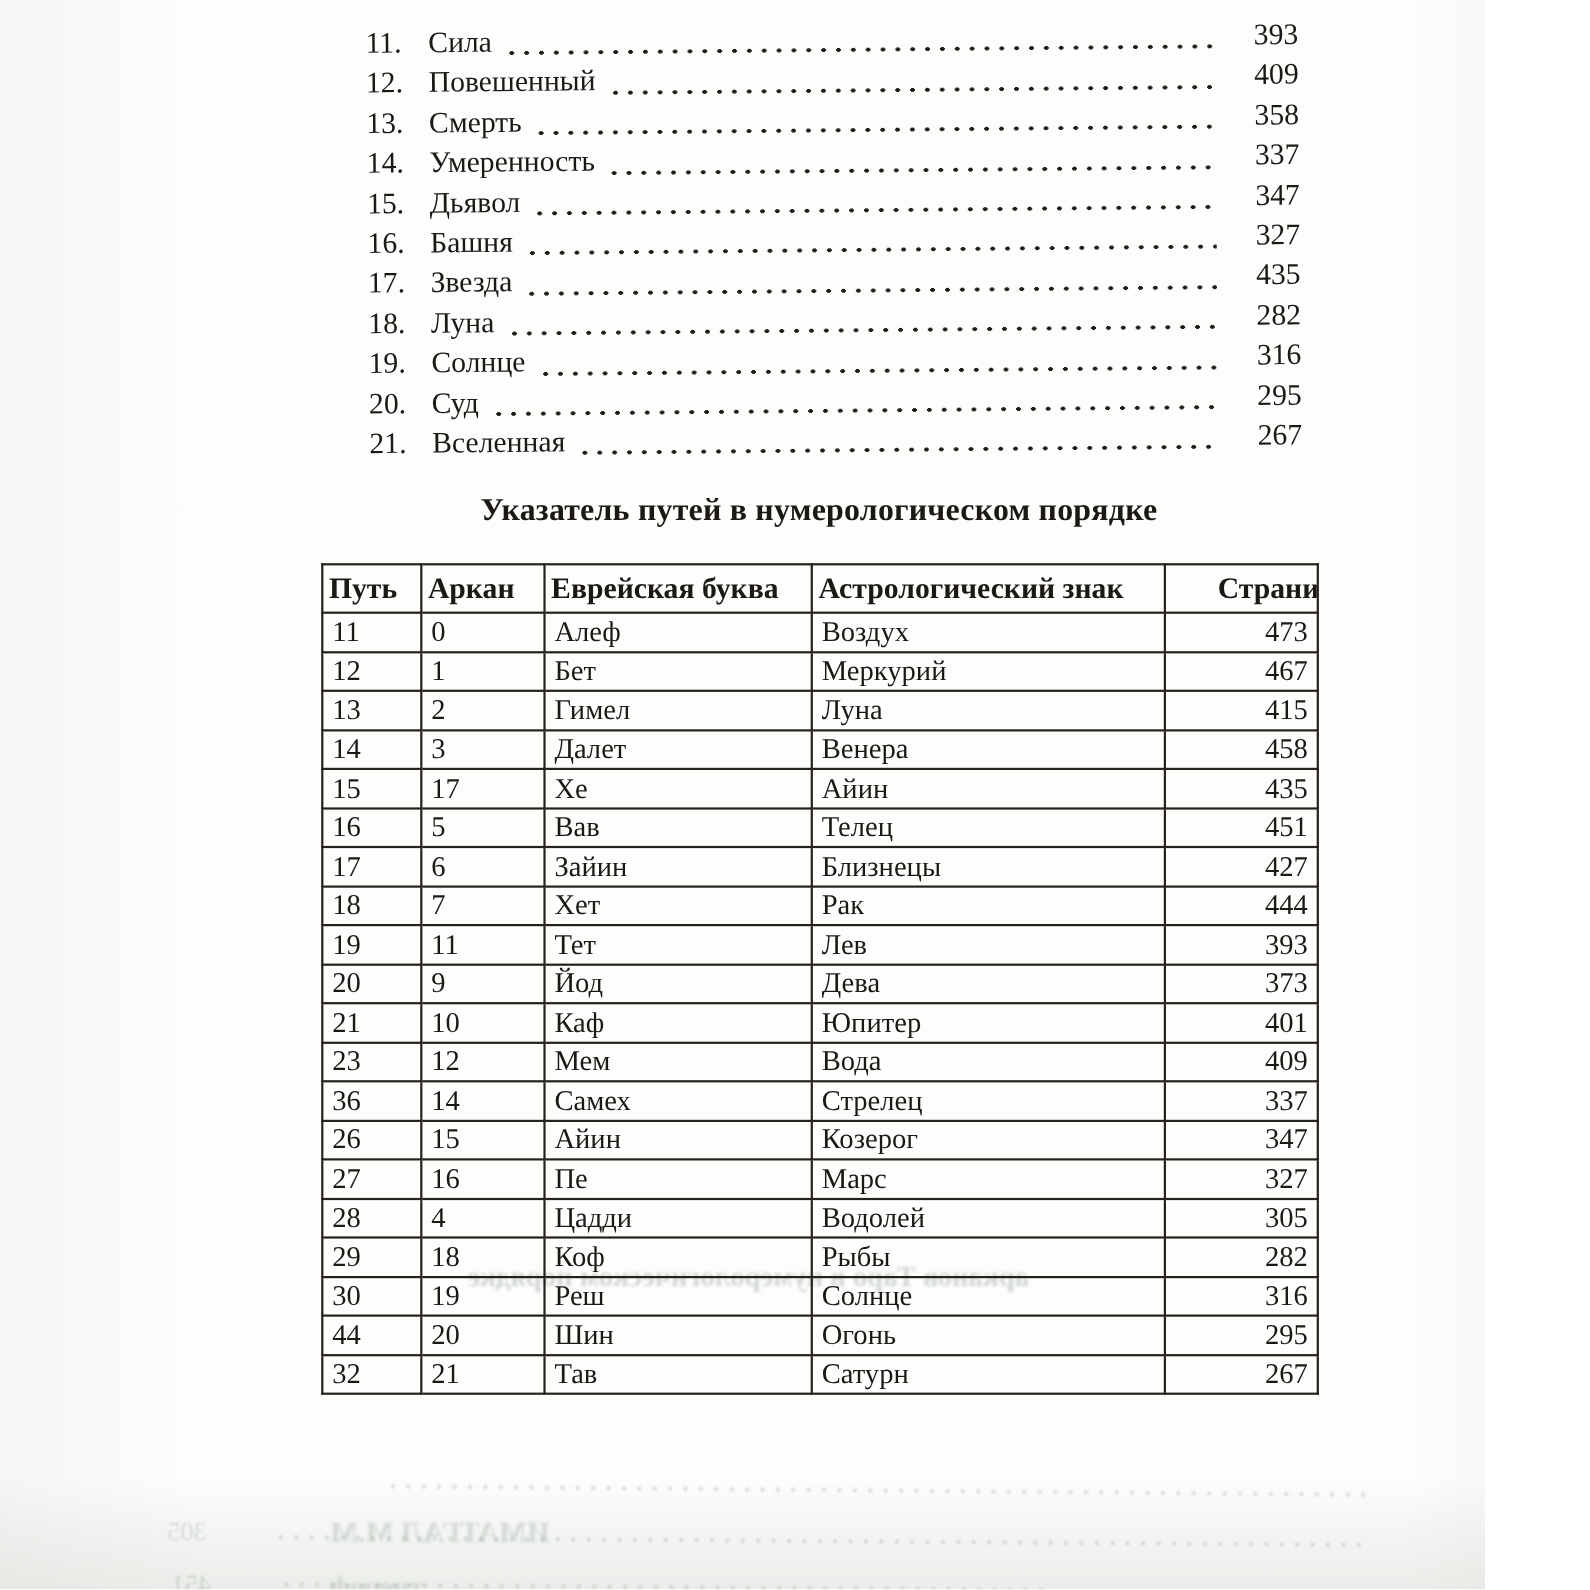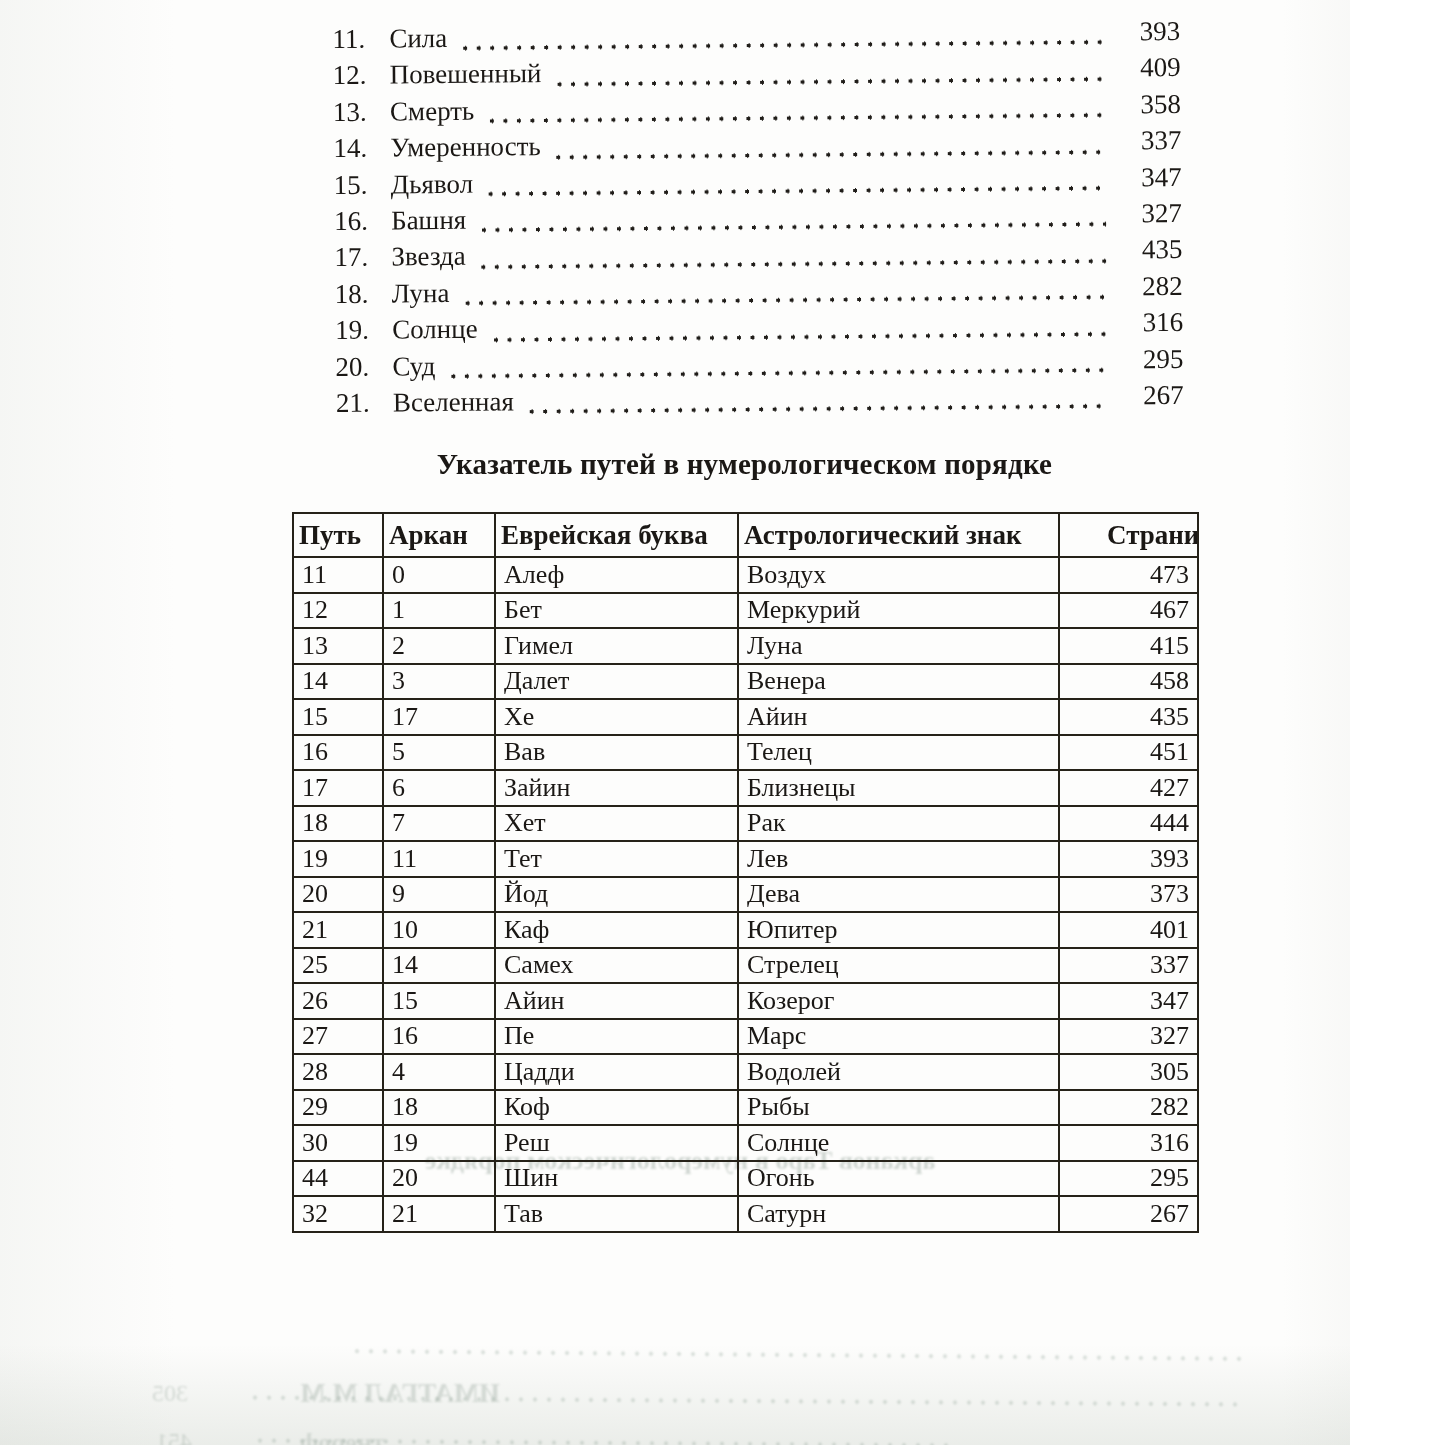--- a/index.html
+++ b/index.html
@@ -246,21 +246,28 @@
           <td class="c-page">373</td>
         </tr>
         <tr>
           <td>21</td>
           <td>10</td>
           <td>Каф</td>
           <td>Юпитер</td>
           <td class="c-page">401</td>
         </tr>
         <tr>
-          <td>25</td>
+          <td>23</td>
+          <td>12</td>
+          <td>Мем</td>
+          <td>Вода</td>
+          <td class="c-page">409</td>
+        </tr>
+        <tr>
+          <td>36</td>
           <td>14</td>
           <td>Самех</td>
           <td>Стрелец</td>
           <td class="c-page">337</td>
         </tr>
         <tr>
           <td>26</td>
           <td>15</td>
           <td>Айин</td>
           <td>Козерог</td>

